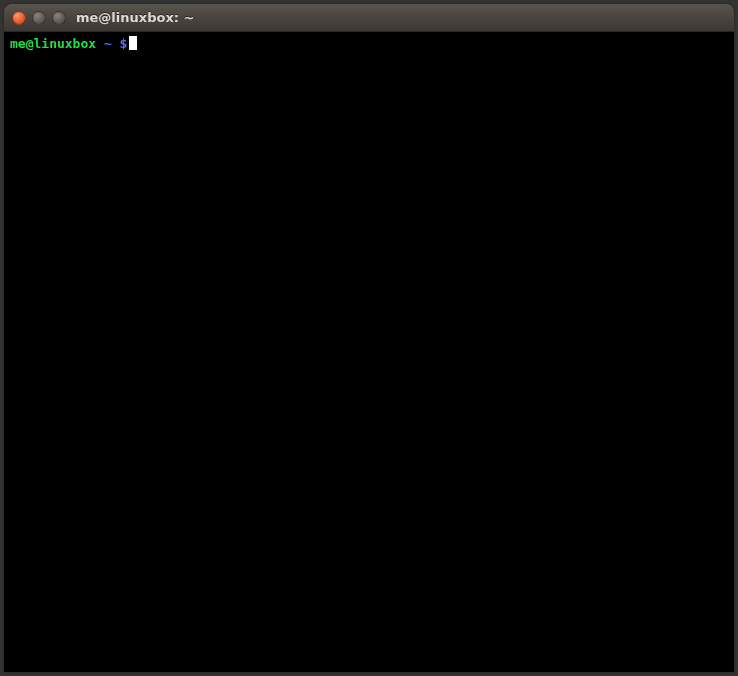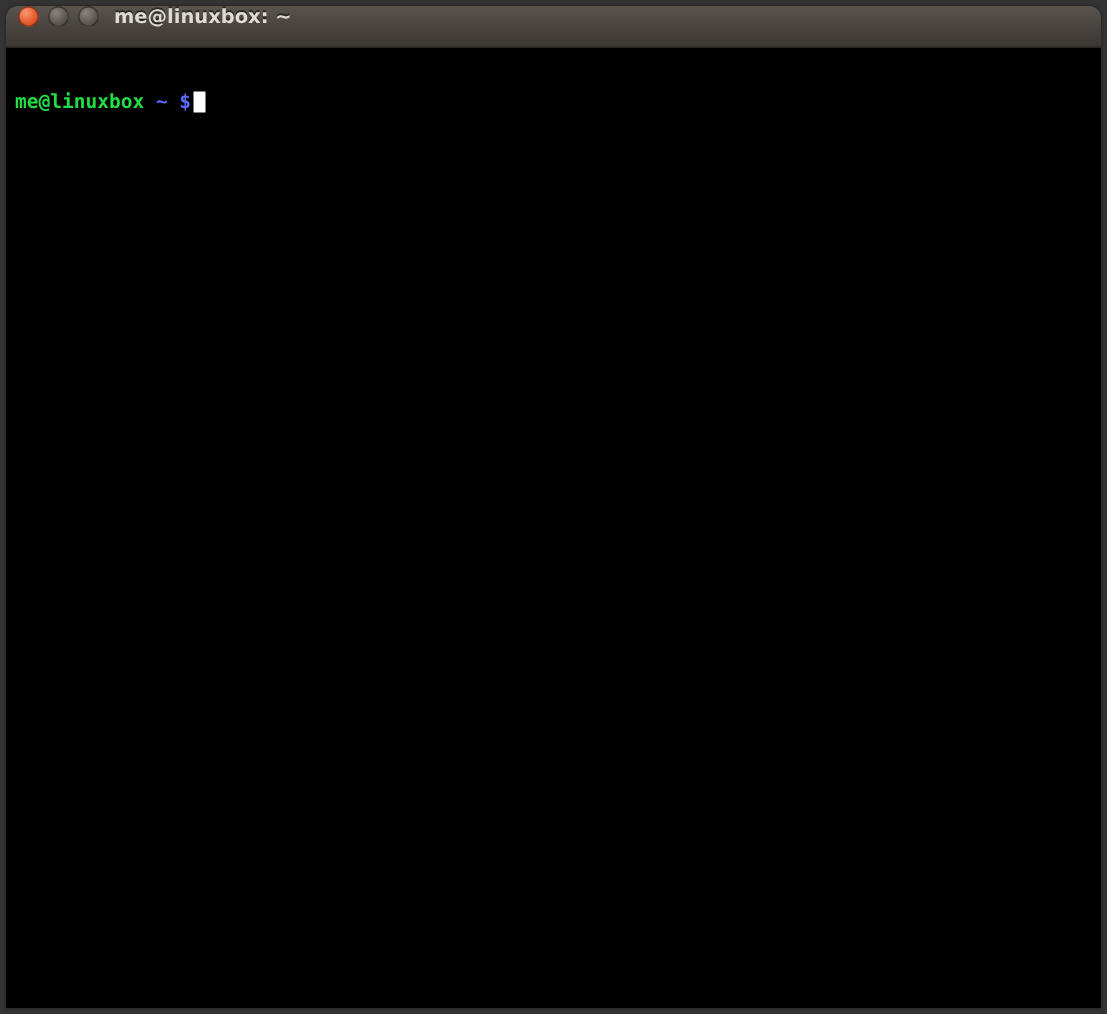--- a/index.html
+++ b/index.html
@@ -19,21 +19,21 @@
       height: 668px;
       margin: 4px;
       border-radius: 8px 8px 0 0;
       overflow: hidden;
       box-shadow: 0 0 2px rgba(0,0,0,0.5);
     }
     .titlebar {
       height: 28px;
       background: linear-gradient(to bottom, #5a544f 0%, #4a443f 50%, #3c3834 100%);
       display: flex;
-      align-items: flex-start;
+      align-items: center;
       padding: 0 8px;
       border-bottom: 1px solid #2a2622;
     }
     .window-controls {
       display: flex;
       gap: 6px;
       align-items: center;
     }
     .window-btn {
       width: 14px;
@@ -67,21 +67,20 @@
       font-family: "DejaVu Sans Mono", "Liberation Mono", monospace;
       font-size: 13px;
       line-height: 16px;
       color: #ffffff;
       cursor: text;
     }
     .prompt-line {
       display: flex;
       align-items: flex-start;
       white-space: pre;
-      margin-top: 25px;
     }
     .prompt-user {
       color: #22dd44;
       font-weight: bold;
     }
     .prompt-path {
       color: #5c6cff;
       font-weight: bold;
     }
     .cursor-block {

